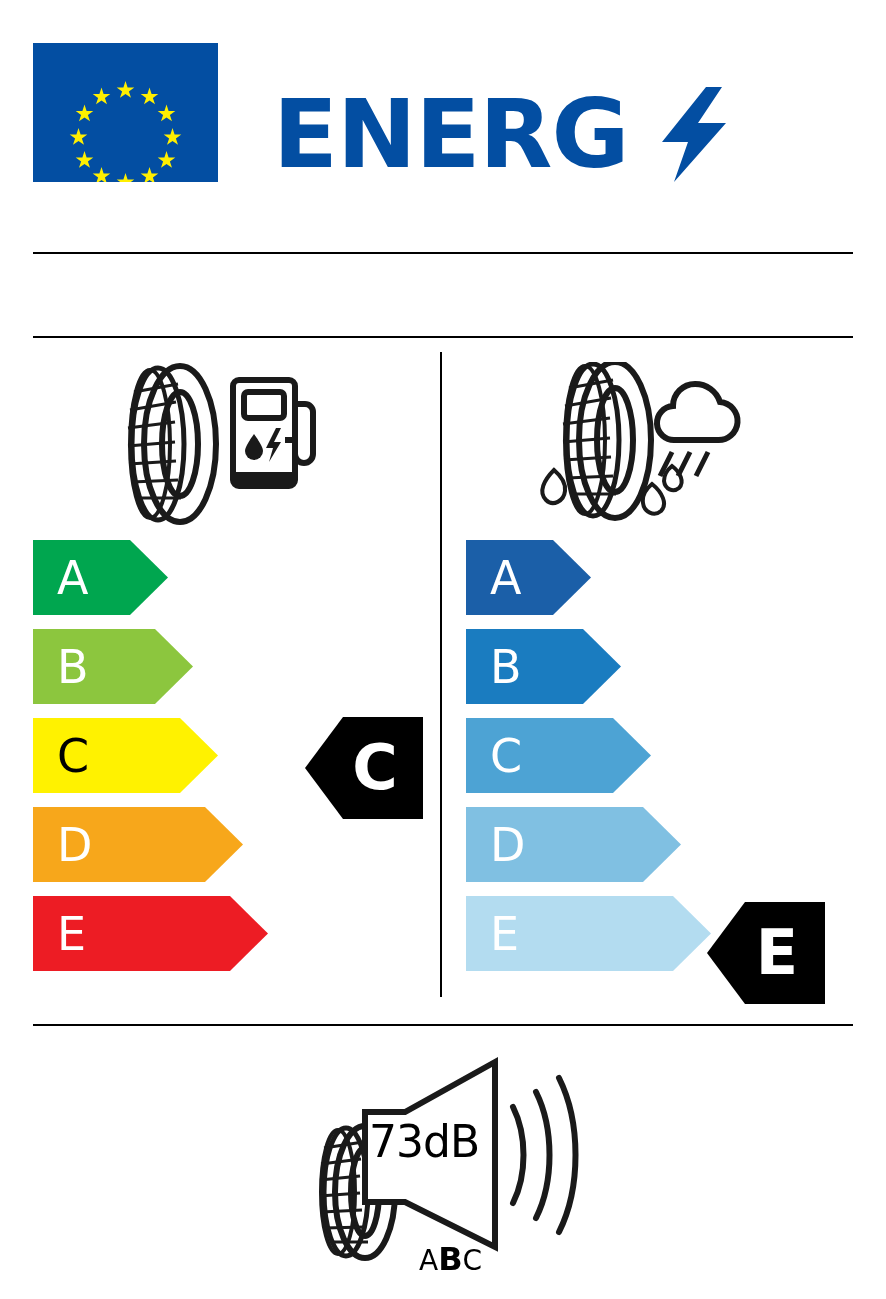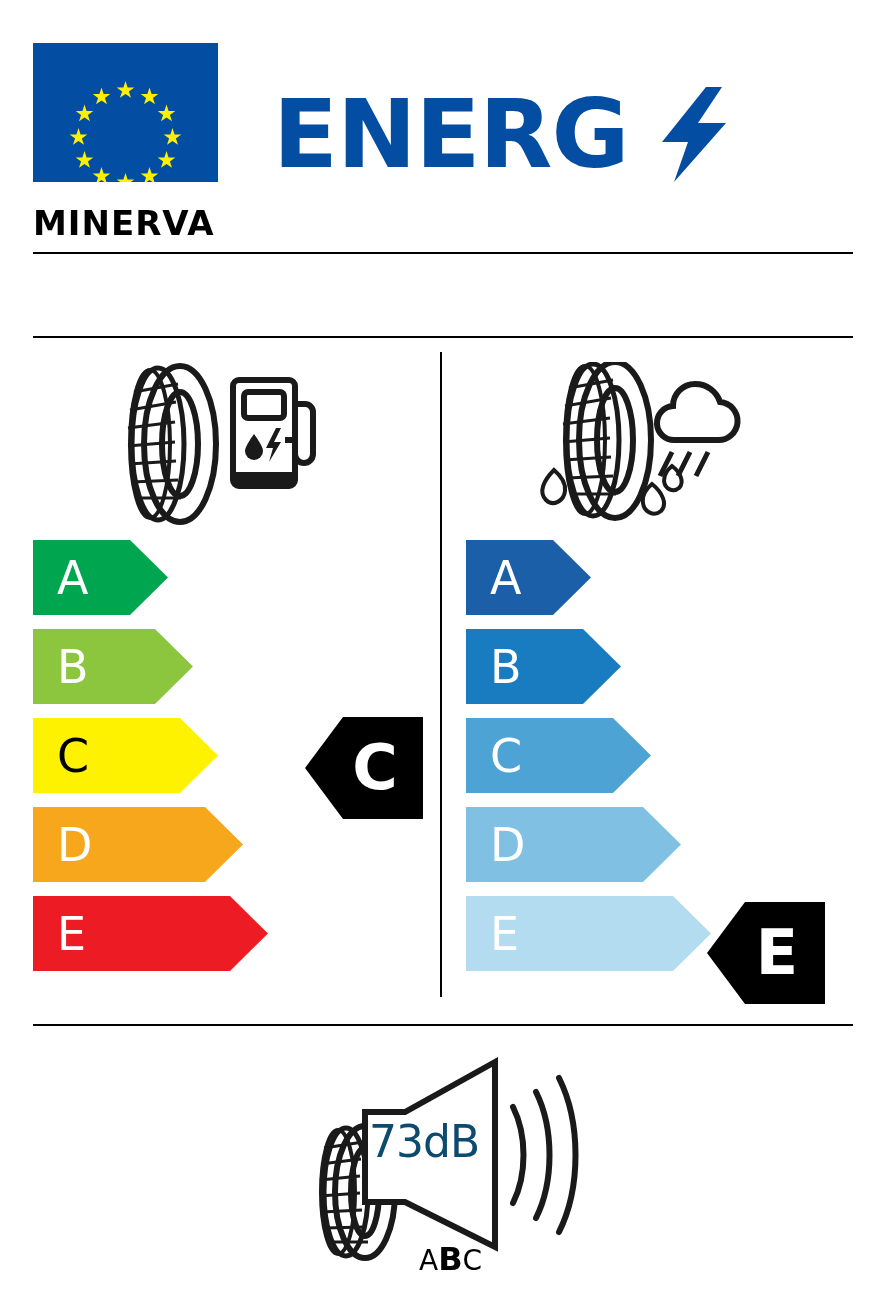--- a/index.html
+++ b/index.html
@@ -138,21 +138,21 @@
   }
   .result-fuel { left: 305px; top: 705px; }
   .result-grip { left: 707px; top: 890px; }
 
   
   .noise-value {
     position: absolute;
     left: 369px;
     top: 1104px;
     font-size: 44px;
-    color: #0c4a6e;
+    color: #000000;
     letter-spacing: -1px;
   }
   .noise-classes {
     position: absolute;
     left: 419px;
     top: 1228px;
     font-size: 28px;
     color: #000;
   }
   .noise-classes .sel {
@@ -190,21 +190,20 @@
 
     <div class="energ-word">ENERG</div>
 
     <div class="energ-bolt">
       <svg width="70" height="95" viewBox="0 0 70 95" aria-hidden="true">
         <polygon points="46,0 2,55 28,55 14,95 66,36 38,36 62,0" fill="#034ea2"></polygon>
       </svg>
     </div>
   </div>
 
-  <div class="brand-name">MINERVA</div>
   <div class="rule rule-1"></div>
   <div class="rule rule-2"></div>
   <div class="divider-v"></div>
   <div class="rule rule-3"></div>
 
   <div class="pic-fuel">
     <svg width="200" height="165" viewBox="0 0 200 165" aria-hidden="true">
       <g>
         <ellipse cx="60" cy="82" rx="36" ry="78" fill="none" stroke="#1a1a1a" stroke-width="6"></ellipse>
         <ellipse cx="60" cy="82" rx="18" ry="52" fill="none" stroke="#1a1a1a" stroke-width="6"></ellipse>

